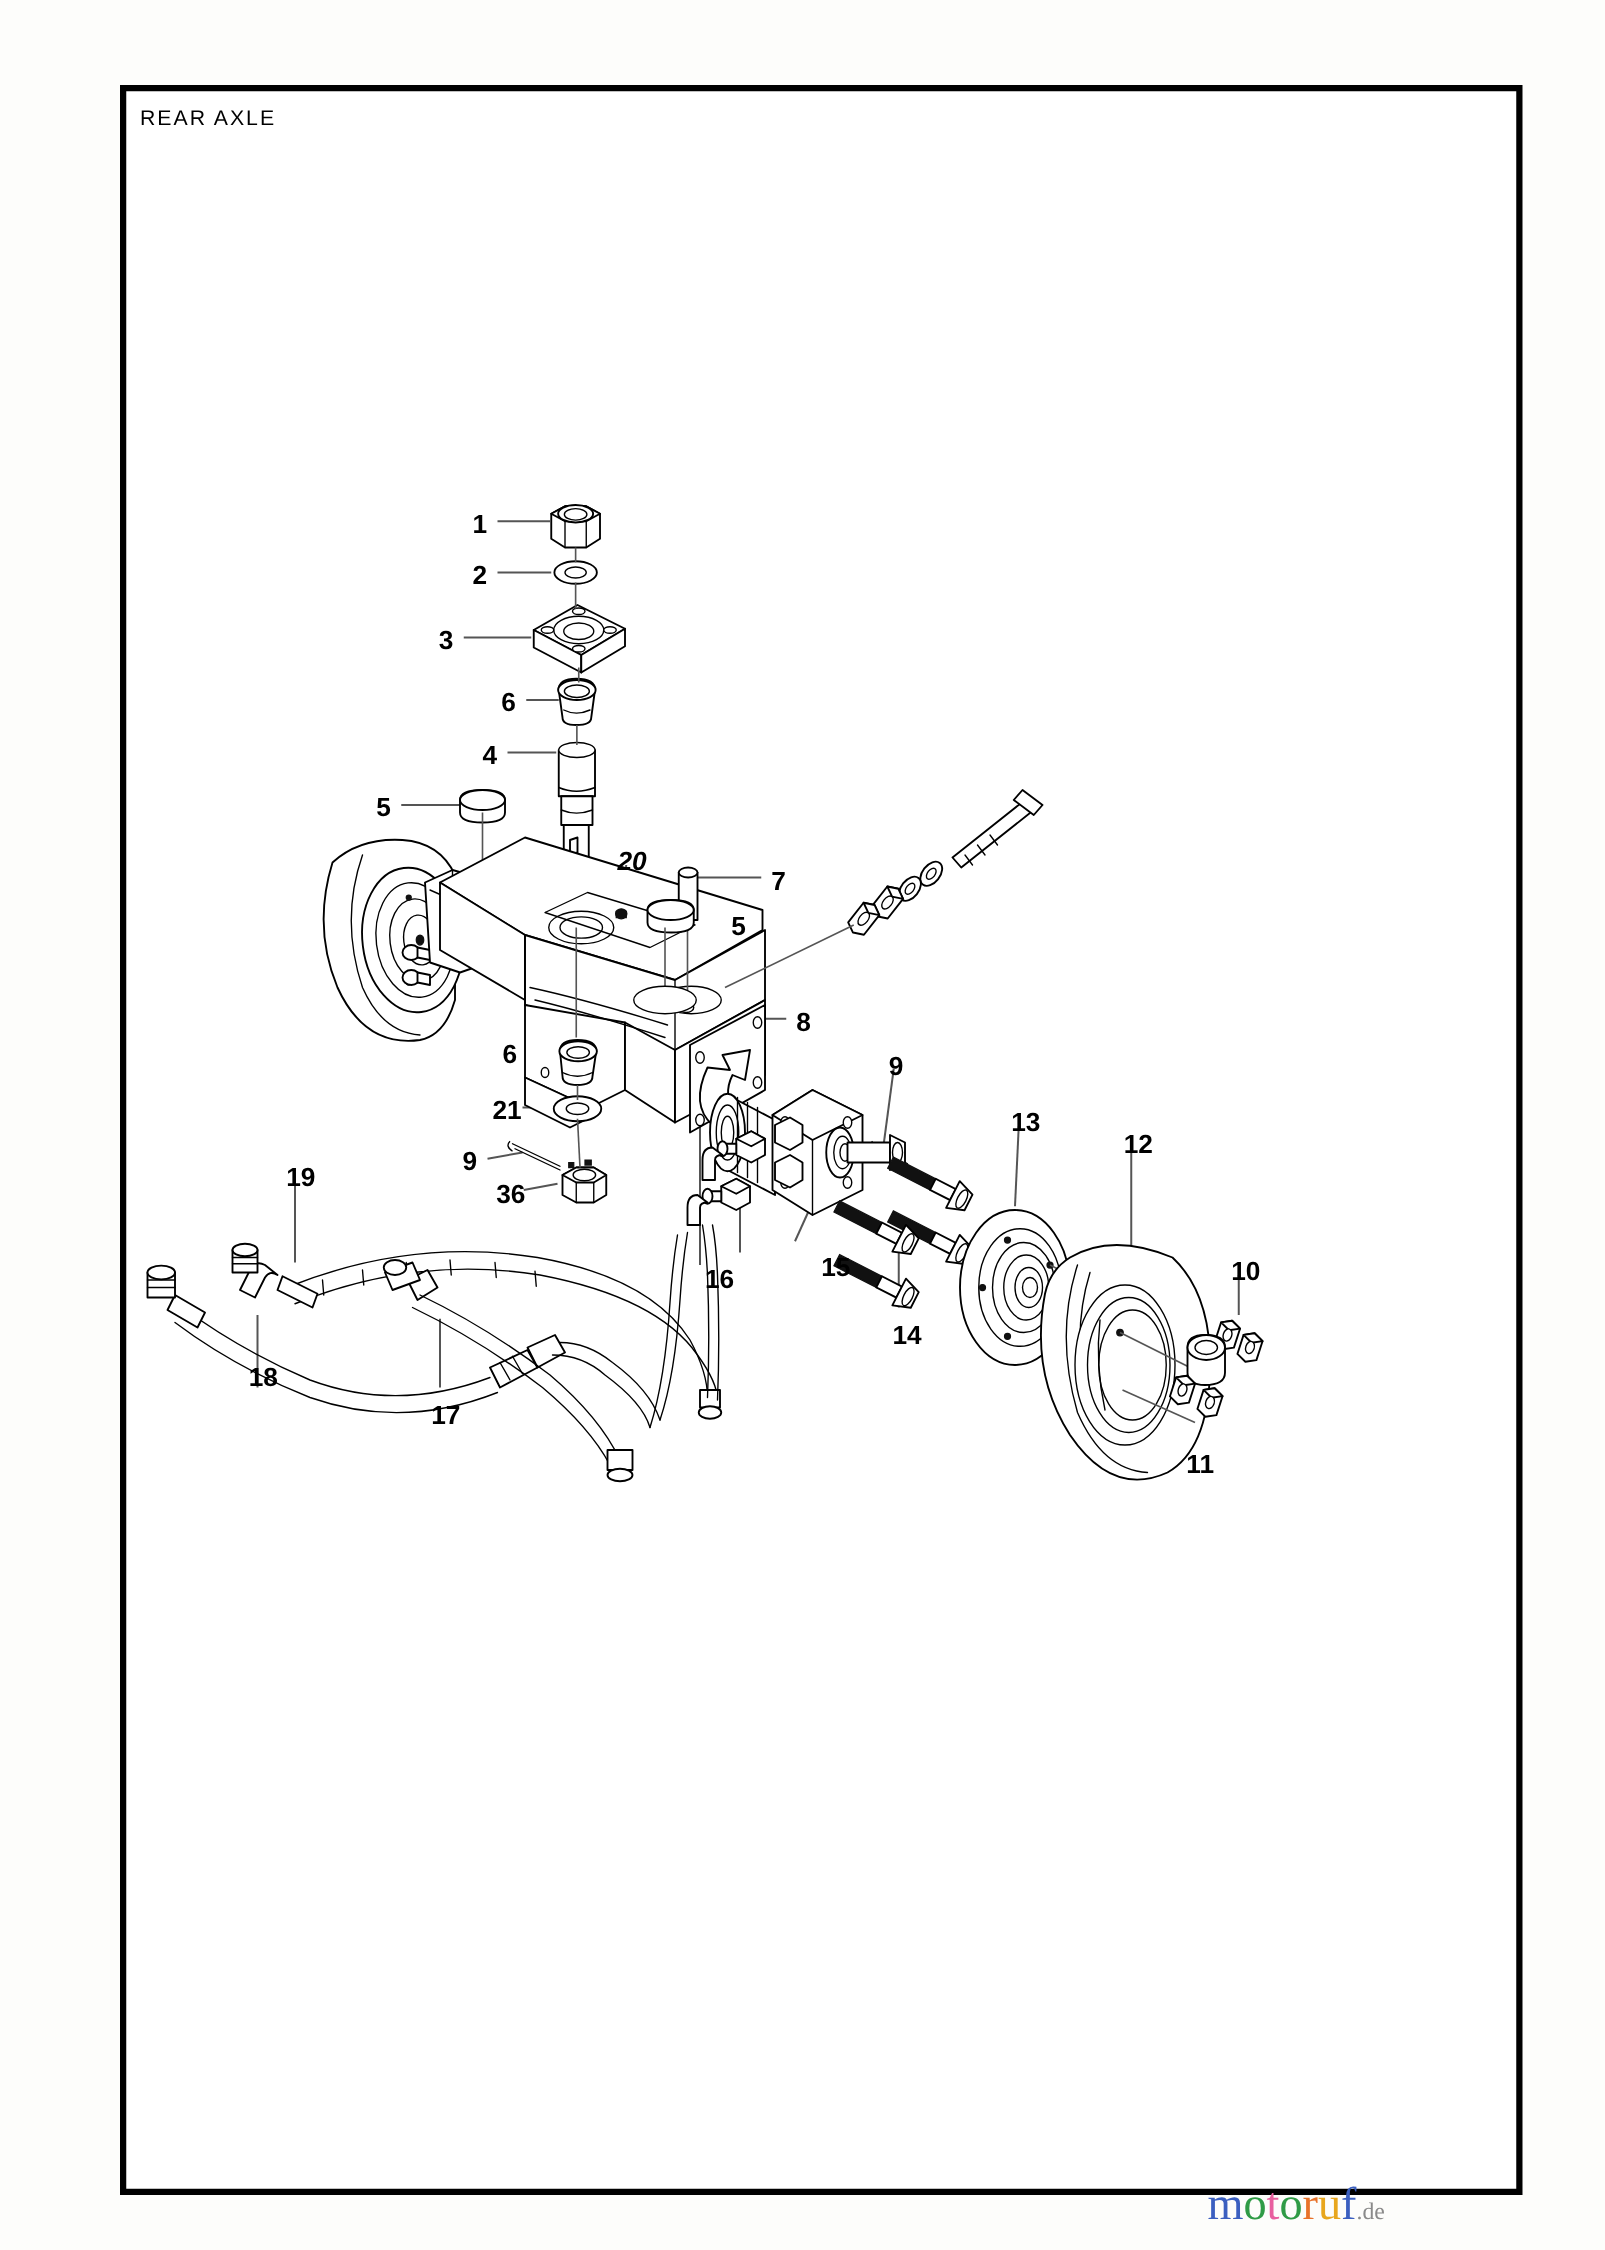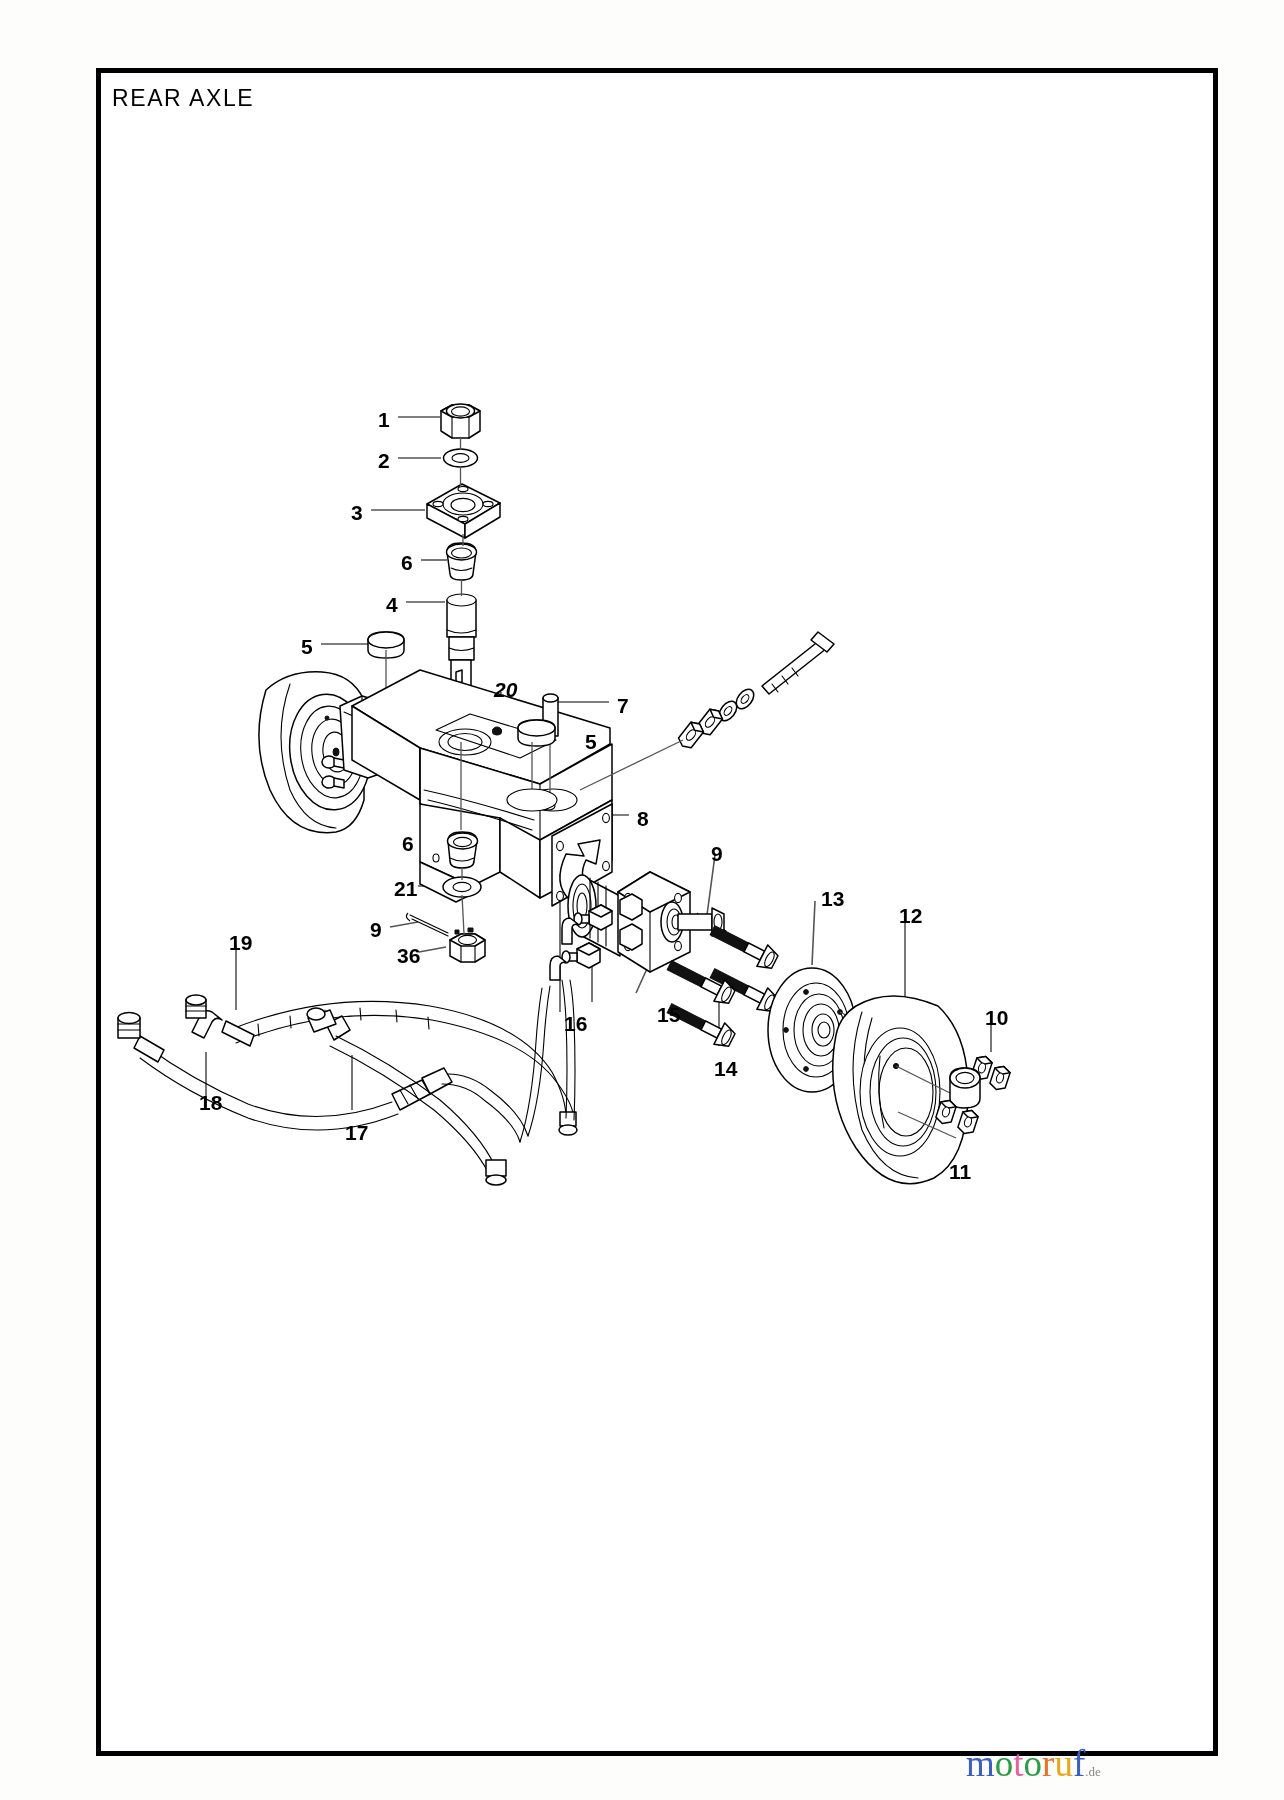--- a/index.html
+++ b/index.html
@@ -28,21 +28,21 @@
     width: 1122px;
     height: 1688px;
     border: 5px solid #000;
     box-sizing: border-box;
     background: #ffffff;
   }
   #title {
     position: absolute;
     left: 112px;
     top: 85px;
-    font-size: 23px;
+    font-size: 17px;
     font-weight: 500;
     letter-spacing: 1.6px;
     color: #000;
     font-family: "Liberation Sans", sans-serif;
     white-space: nowrap;
   }
   #svgwrap {
     position: absolute;
     left: 0; top: 0;
     width: 1284px; height: 1800px;
@@ -61,21 +61,21 @@
     position: absolute;
     left: 966px;
     top: 1742px;
     font-family: "Liberation Serif", serif;
     font-size: 37px;
     letter-spacing: 0px;
     white-space: nowrap;
   }
   #watermark .l { font-weight: 400; }
   #watermark .suffix {
-    font-size: 13px;
+    font-size: 19px;
     color: #8a8a8a;
     vertical-align: baseline;
     text-align: center;
   }
 </style>
 </head>
 <body>
 
 <div id="page">
 
@@ -522,21 +522,21 @@
   <div class="callout" style="left:401px; top:552px;">6</div>
   <div class="callout" style="left:386px; top:594px;">4</div>
   <div class="callout" style="left:301px; top:636px;">5</div>
   <div class="callout" style="left:494px; top:679px;font-style:italic;">20</div>
   <div class="callout" style="left:617px; top:695px;">7</div>
   <div class="callout" style="left:585px; top:731px;">5</div>
   <div class="callout" style="left:637px; top:808px;">8</div>
   <div class="callout" style="left:402px; top:833px;">6</div>
   <div class="callout" style="left:711px; top:843px;">9</div>
   <div class="callout" style="left:394px; top:878px;">21</div>
-  <div class="callout" style="left:809px; top:888px;margin-left:12px;">13</div>
+  <div class="callout" style="left:809px; top:888px;">13</div>
   <div class="callout" style="left:899px; top:905px;">12</div>
   <div class="callout" style="left:370px; top:919px;">9</div>
   <div class="callout" style="left:229px; top:932px;">19</div>
   <div class="callout" style="left:397px; top:945px;">36</div>
   <div class="callout" style="left:564px; top:1013px;">16</div>
   <div class="callout" style="left:657px; top:1004px;">15</div>
   <div class="callout" style="left:985px; top:1007px;">10</div>
   <div class="callout" style="left:714px; top:1058px;">14</div>
   <div class="callout" style="left:199px; top:1092px;text-align:right;">18</div>
   <div class="callout" style="left:345px; top:1122px;">17</div>

